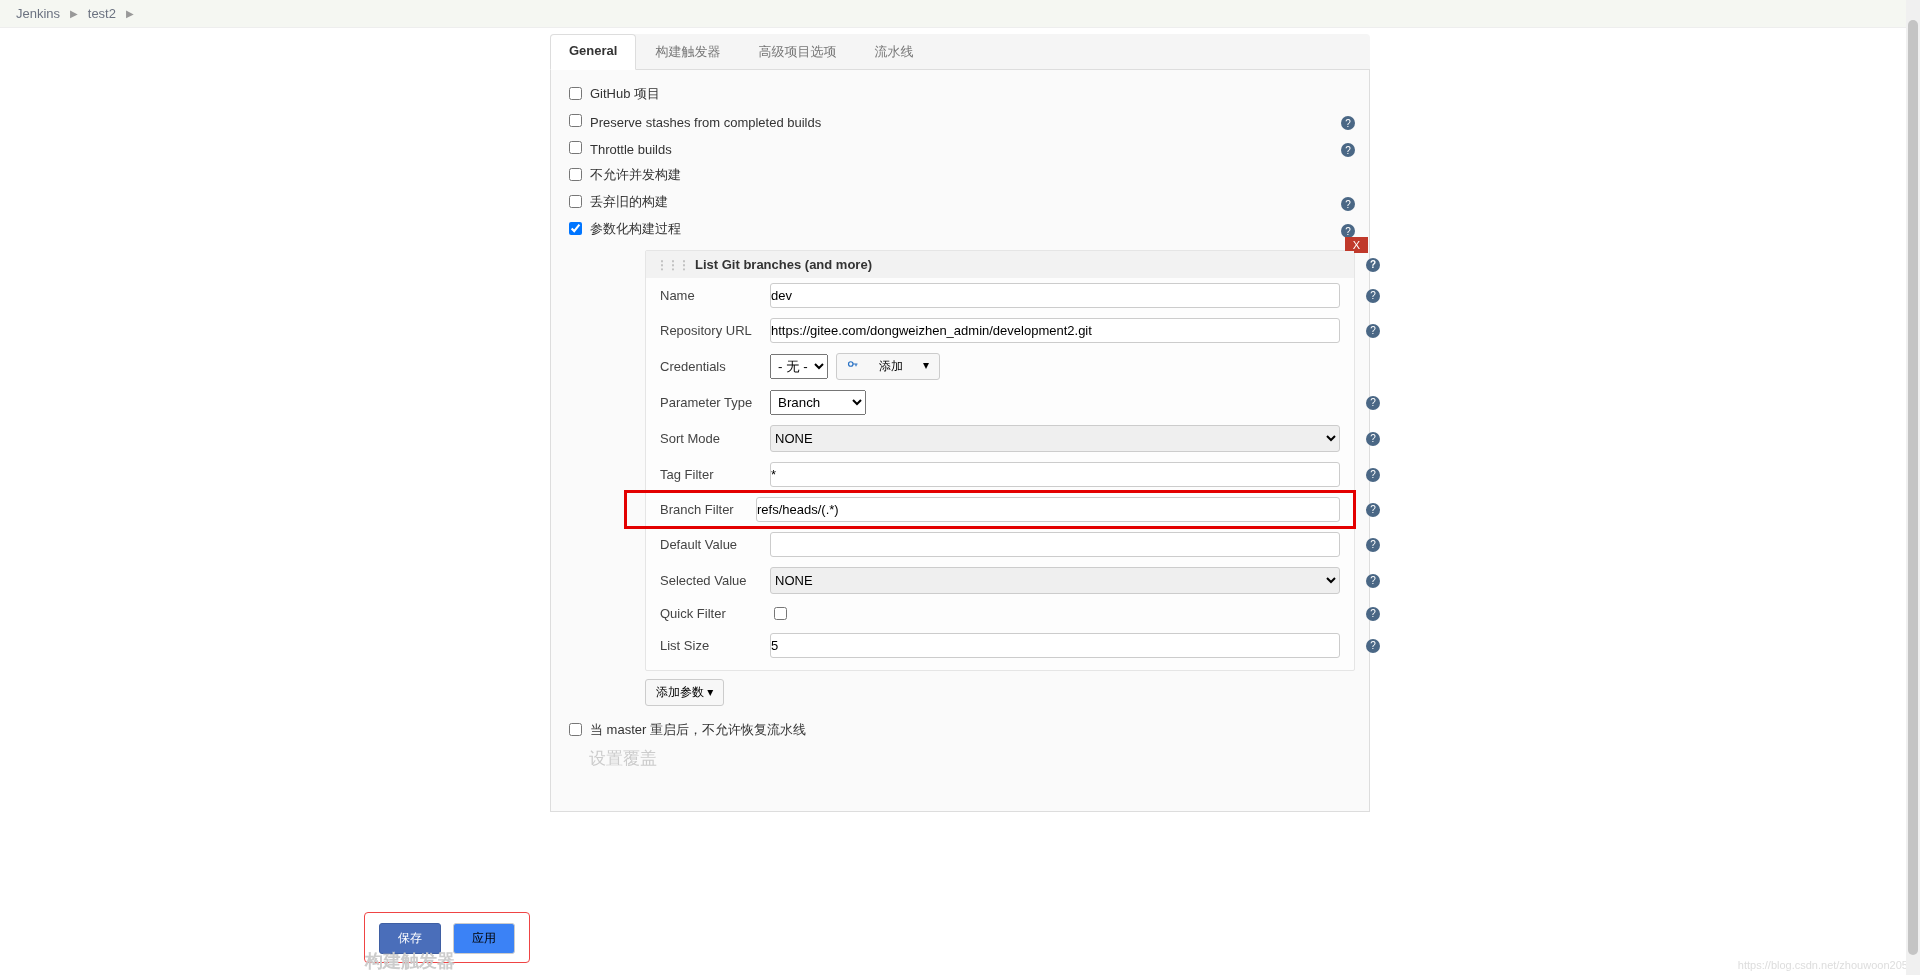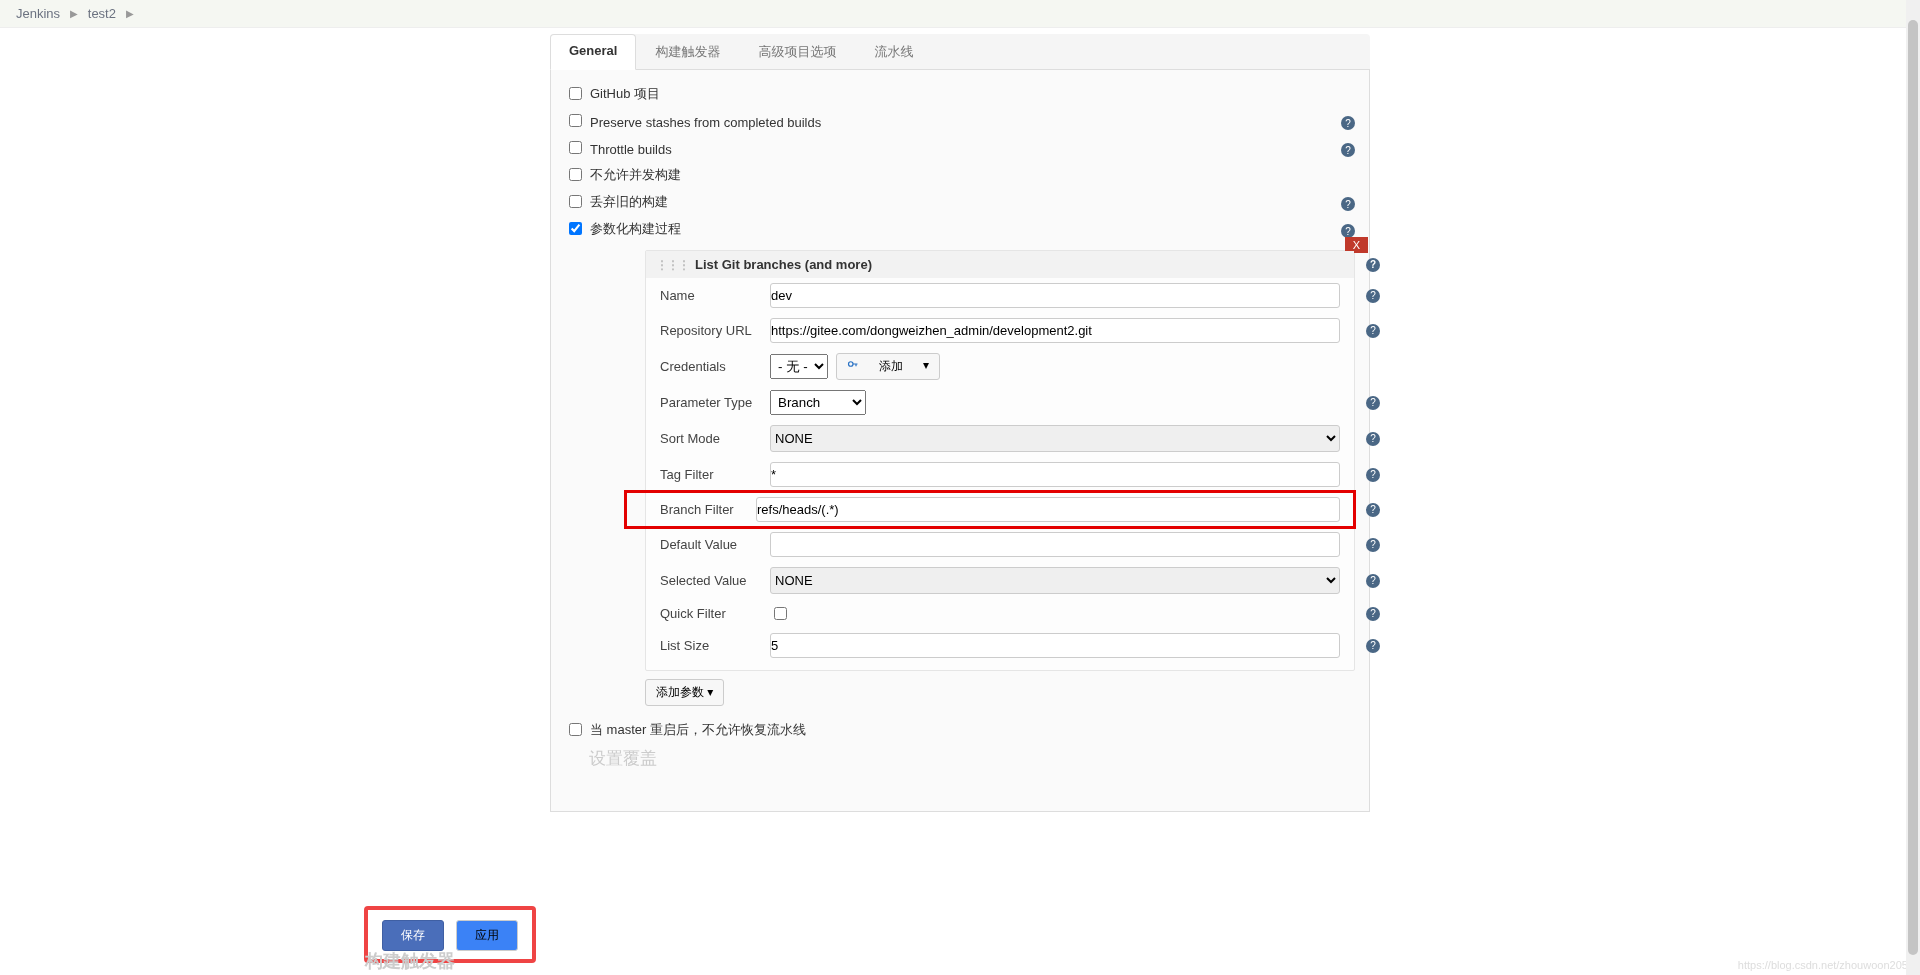--- a/index.html
+++ b/index.html
@@ -146,21 +146,21 @@
   }
   .highlighted .label { width: 96px; }
   .add-param-block { margin-left: 80px; margin-top: 8px; }
   .footer-btns {
     position: fixed;
     bottom: 12px;
     left: 364px;
     display: flex; gap: 12px;
     padding: 10px 14px 8px;
     background: rgba(255,255,255,0.9);
-    border: 4px solid #ef4444;
+    border: 1px solid #ef4444;
     border-radius: 4px;
   }
   .footer-btns .btn.primary {
     background: #4a6eba;
     color: #fff;
     border-color: #3f5fa3;
     padding: 6px 18px;
   }
   .footer-btns .btn.secondary {
     background: #3b82f6;

